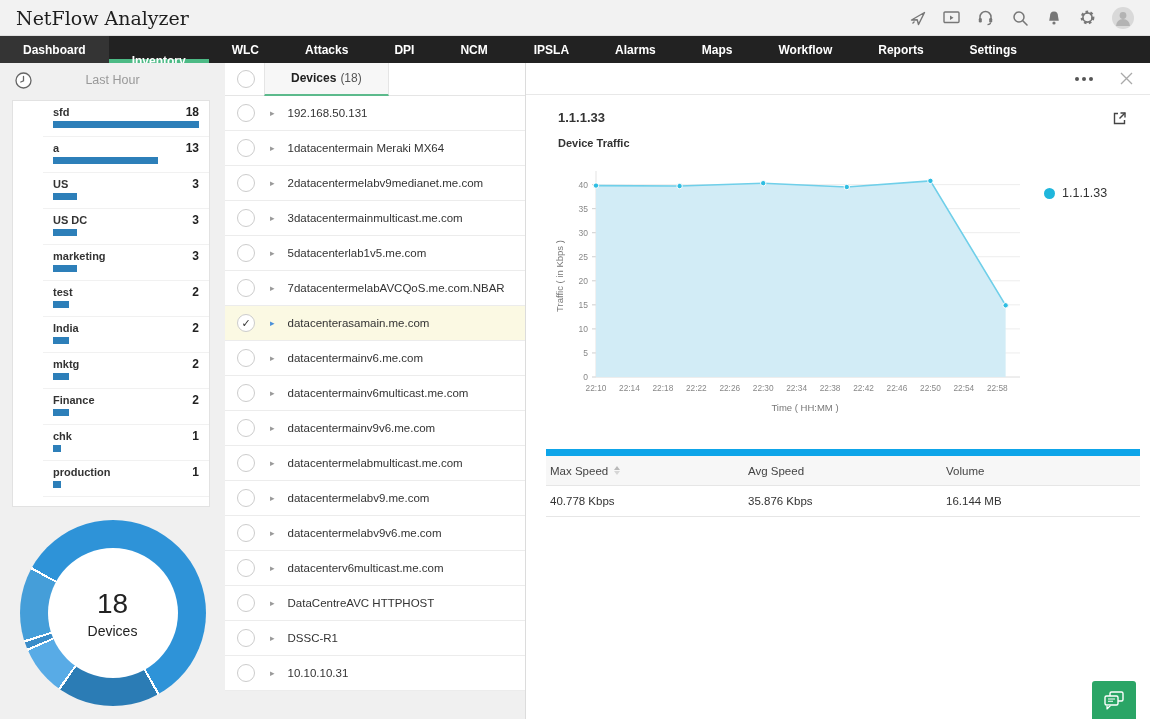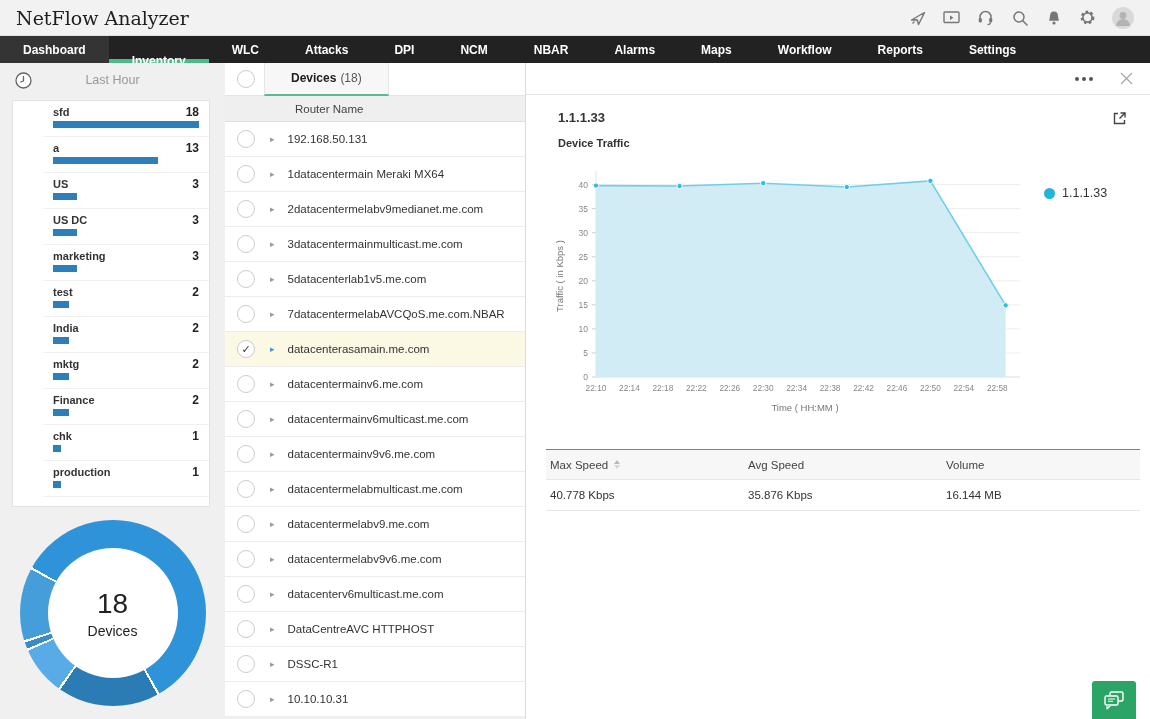--- a/index.html
+++ b/index.html
@@ -82,21 +82,21 @@
   .detail-title-row { padding:15px 22px 0 32px; display:flex; align-items:flex-start; }
   .device-title { font-size:13px; font-weight:bold; color:#333; }
   .widget-title { font-size:11px; font-weight:bold; color:#333; margin-top:12px; }
   .export-icon { margin-left:auto; cursor:pointer; display:flex; }
 
   .chart-row { display:flex; margin:6px 0 0 26px; }
   .legend { margin:30px 0 0 14px; display:flex; align-items:center; gap:7px; height:16px; }
   .legend-dot { width:11px; height:11px; border-radius:50%; }
   .legend-text { font-size:12.5px; color:#333; }
 
-  .summary { margin:14px 10px 0 20px; border-top:1px solid #0ea5e9; }
+  .summary { margin:14px 10px 0 20px; border-top:7px solid #0ea5e9; }
   .summary-header { display:flex; background:#f7f7f7; border-bottom:1px solid #e6e6e6;
     height:30px; align-items:center; }
   .summary-values { display:flex; height:31px; align-items:center; background:#fff;
     border-bottom:1px solid #e6e6e6; }
   .sum-cell { flex:1; font-size:11.5px; padding-left:4px; color:#444; display:flex; align-items:center; }
   .summary-values .sum-cell { color:#333; }
   .sort-arrows { display:inline-flex; flex-direction:column; margin-left:6px; gap:1px; }
   .sort-arrows i { width:0; height:0; border-left:3.5px solid transparent; border-right:3.5px solid transparent; }
   .sort-up { border-bottom:4px solid #b9b9b9; }
   .sort-down { border-top:4px solid #d6d6d6; }
@@ -157,21 +157,21 @@
   </div>
 </div>
 
 <div class="nav">
     <div class="nav-item first">Dashboard</div>
     <div class="nav-item active" style="background: rgb(76, 186, 133);">Inventory</div>
     <div class="nav-item">WLC</div>
     <div class="nav-item">Attacks</div>
     <div class="nav-item">DPI</div>
     <div class="nav-item">NCM</div>
-    <div class="nav-item">NBAR</div>
+    <div class="nav-item">IPSLA</div>
     <div class="nav-item">Alarms</div>
     <div class="nav-item">Maps</div>
     <div class="nav-item">Workflow</div>
     <div class="nav-item">Reports</div>
     <div class="nav-item">Settings</div>
   </div>
 
 <div class="body">
 
   <div class="sidebar">
@@ -276,23 +276,20 @@
     </div>
   </div>
 
   <div class="devices-col">
     <div class="tab-strip">
       <div class="circle"></div>
       <div class="devices-tab">
         <span class="tab-label">Devices</span>
         <span class="tab-count">(18)</span>
       </div>
-    </div>
-    <div class="col-header">
-      <span>Router Name</span>
     </div>
     <div class="device-rows" id="device-rows">
         <div class="device-row">
           <div class="circle"></div>
           <span class="row-chevron">▸</span>
           <span class="row-name">192.168.50.131</span>
         </div>
         <div class="device-row">
           <div class="circle"></div>
           <span class="row-chevron">▸</span>

